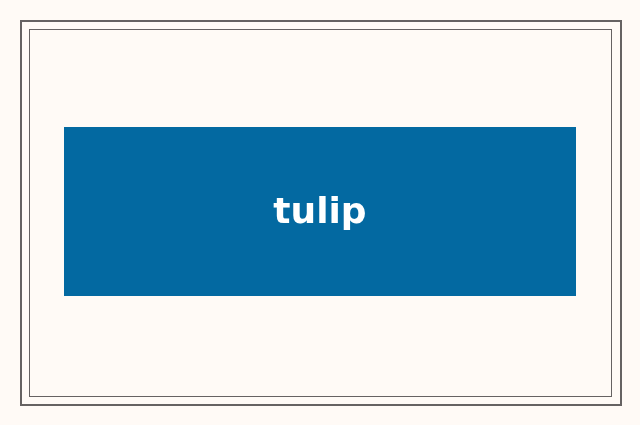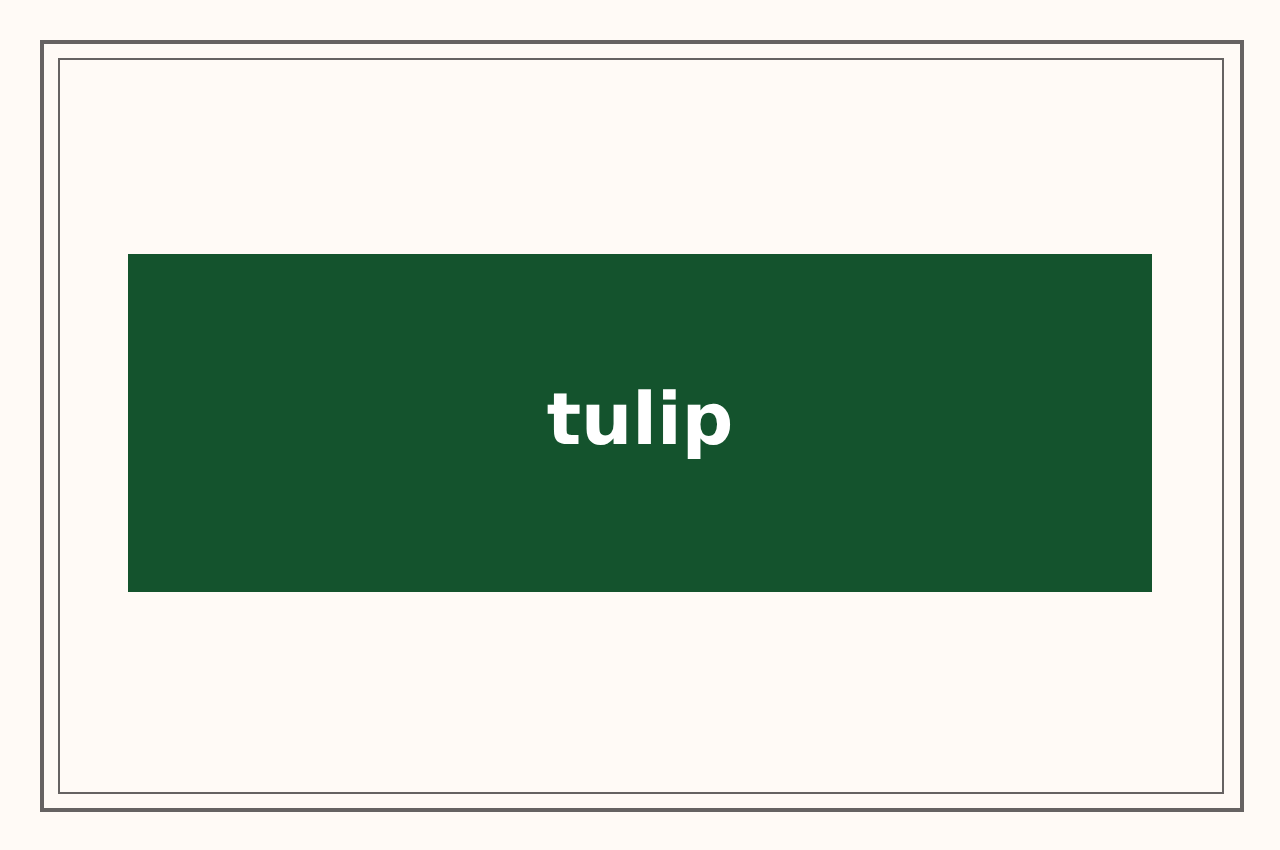--- a/index.html
+++ b/index.html
@@ -19,21 +19,21 @@
     .inner-frame {
       position: absolute;
       left: 29px; top: 29px;
       width: 581px; height: 366px;
       border: 1px solid #666262;
     }
     .placeholder {
       position: absolute;
       left: 64px; top: 127px;
       width: 512px; height: 169px;
-      background: #14532d;
+      background: #0369a1;
       display: flex; align-items: center; justify-content: center;
     }
     .placeholder-label {
       color: #ffffff;
       font-family: "DejaVu Sans", sans-serif;
       font-weight: bold;
       font-size: 36px;
       letter-spacing: 0px;
       margin-top: -2px;
     }

